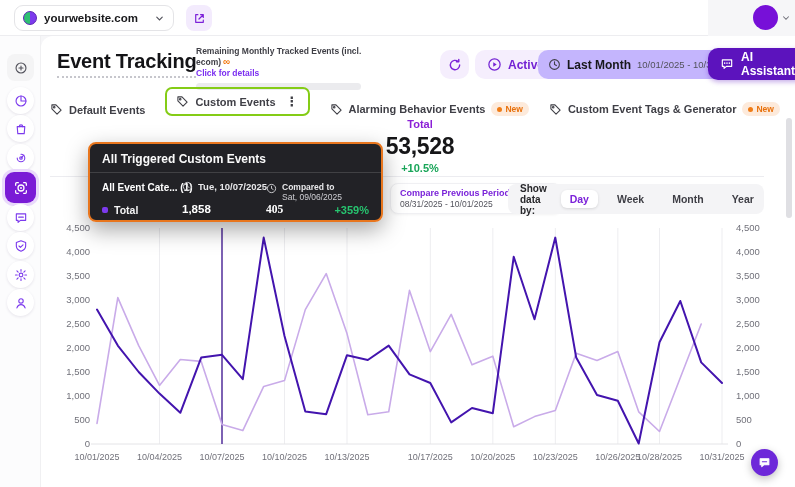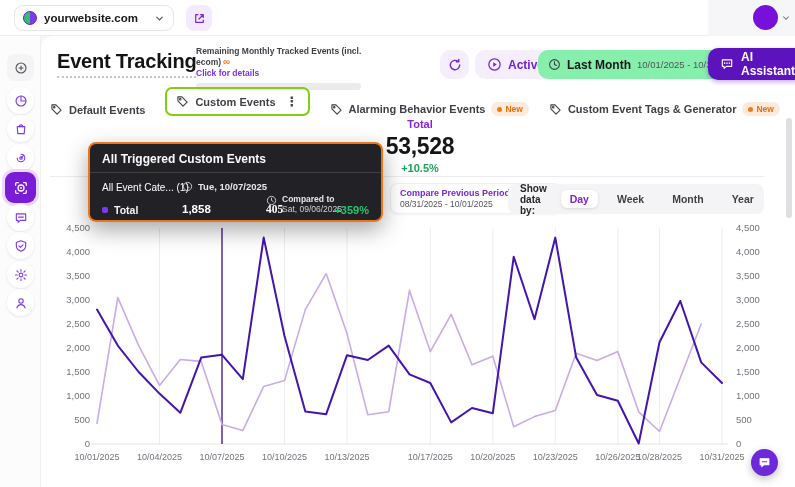--- a/index.html
+++ b/index.html
@@ -30,21 +30,21 @@
   .page-title { left:57px; top:50px; font-size:20px; font-weight:700; color:#141417; letter-spacing:-.2px; border-bottom:2px dotted #c6c6cc; padding-bottom:3px; }
   .remaining { left:196px; top:46px; width:172px; }
   .remaining-label { font-size:8.5px; font-weight:700; color:#3f3f46; }
   .inf { color:#f2790f; font-weight:700; font-size:10px; margin-left:2px; }
   .remaining-link { font-size:8.5px; font-weight:700; color:#7b2ff0; margin-top:1px; cursor:pointer; }
   .progress { margin-top:5px; width:165px; height:7px; background:#ebebee; border-radius:4px; }
 
   .icon-btn { width:29px; height:29px; border-radius:10px; background:#f5eefd; color:#7c22d9; display:flex; align-items:center; justify-content:center; cursor:pointer; }
   .refresh-btn { left:440px; top:50px; }
   .active-btn { left:475px; top:50px; height:29px; border-radius:10px; background:#f5eefd; color:#7322d4; display:flex; align-items:center; gap:6px; padding:0 12px; font-size:12px; font-weight:700; cursor:pointer; }
-  .period-group { left:538px; top:50px; height:29px; border-radius:10px; background:#86efac; display:flex; align-items:center; gap:6px; padding:0 10px; cursor:pointer; }
+  .period-group { left:538px; top:50px; height:29px; border-radius:10px; background:#c4b5fd; display:flex; align-items:center; gap:6px; padding:0 10px; cursor:pointer; }
   .period-label { font-size:12px; font-weight:700; color:#18181b; }
   .period-range { font-size:9.5px; font-weight:500; color:#52525b; }
   .ai-btn { left:708px; top:48px; height:32px; border-radius:10px; background:#5c13bd; color:#fff; display:flex; align-items:center; gap:7px; padding:0 12px; font-size:12px; font-weight:700; cursor:pointer; box-shadow:0 2px 5px rgba(92,19,189,.35); }
 
   
   .tabs { left:50px; top:86px; height:30px; display:flex; align-items:flex-end; gap:20px; }
   .tab { display:flex; align-items:center; gap:6px; font-size:11px; font-weight:700; color:#3f3f46; cursor:pointer; white-space:nowrap; }
   .tab .kebab { font-size:13px; font-weight:700; color:#3f3f46; margin-left:4px; cursor:pointer; }
   .tab.selected-box { border:2px solid #84cc16; border-radius:7px; padding:5px 9px; }
   .badge-new { display:inline-flex; align-items:center; gap:3px; background:#fdeadb; border-radius:8px; padding:2px 6px; font-size:8.5px; font-weight:700; color:#e8700a; }
@@ -67,24 +67,24 @@
   .showdata-box { left:508px; top:184px; width:256px; height:30px; background:#f4f4f6; border-radius:8px; display:flex; align-items:center; gap:14px; padding:0 12px; }
   .showdata-label { font-size:10px; font-weight:700; color:#27272a; }
   .seg-opt { font-size:10.5px; font-weight:600; color:#3f3f46; cursor:pointer; padding:3px 9px; border-radius:6px; }
   .seg-opt.on { background:#fff; color:#7c22d9; font-weight:700; box-shadow:0 1px 3px rgba(0,0,0,.12); }
 
   
   .tooltip { left:88px; top:142px; width:295px; height:80px; background:rgba(27,27,31,.97); border:2px solid #e8761e; border-radius:8px; box-shadow:0 8px 22px rgba(0,0,0,.35); color:#fff; padding:8px 12px 0 12px; z-index:5; }
   .tt-title { font-size:12px; font-weight:600; color:#fafafa; }
   .tt-div { height:1px; background:rgba(255,255,255,.14); margin:6px -12px 6px -12px; }
   .tt-row { position:relative; height:22px; }
-  .tt-cat { position:absolute; left:0; top:3px; font-size:10px; font-weight:400; color:#fff; }
+  .tt-cat { position:absolute; left:0; top:3px; font-size:10px; font-weight:700; color:#fff; }
   .tt-c2 { position:absolute; left:80px; top:2px; display:flex; gap:5px; align-items:center; color:#d4d4d8; }
   .tt-date { font-size:9.5px; font-weight:600; color:#e8e8ea; }
-  .tt-c3 { position:absolute; left:164px; top:16px; display:flex; gap:5px; align-items:flex-start; color:#d4d4d8; }
+  .tt-c3 { position:absolute; left:164px; top:4px; display:flex; gap:5px; align-items:flex-start; color:#d4d4d8; }
   .tt-cmp-label { font-size:8.5px; font-weight:700; color:#e8e8ea; line-height:1.15; }
   .tt-cmp-date { font-size:8.5px; color:#cfcfd4; line-height:1.15; }
   .tt-series { position:absolute; left:0; top:3px; display:flex; align-items:center; gap:6px; font-size:10.5px; font-weight:600; color:#f4f4f5; }
   .tt-series i { width:6px; height:6px; border-radius:2px; background:#7c3aed; }
   .tt-v1 { position:absolute; left:80px; top:2px; font-size:11.5px; font-weight:700; }
   .tt-v2 { position:absolute; left:164px; top:2px; font-size:11.5px; font-weight:700;font-family:Liberation Serif, serif; }
   .tt-chg { position:absolute; right:0; top:3px; font-size:11px; font-weight:700; color:#27c46f; }
 
   
   .chart-svg { left:60px; top:220px; }

